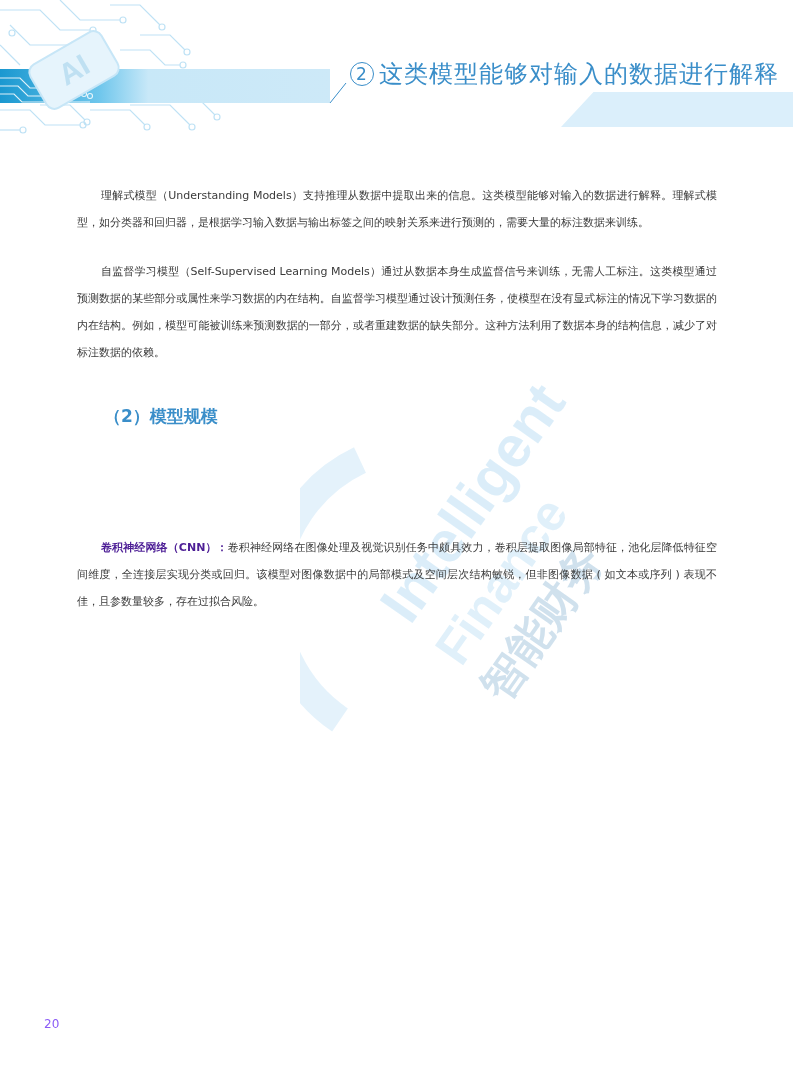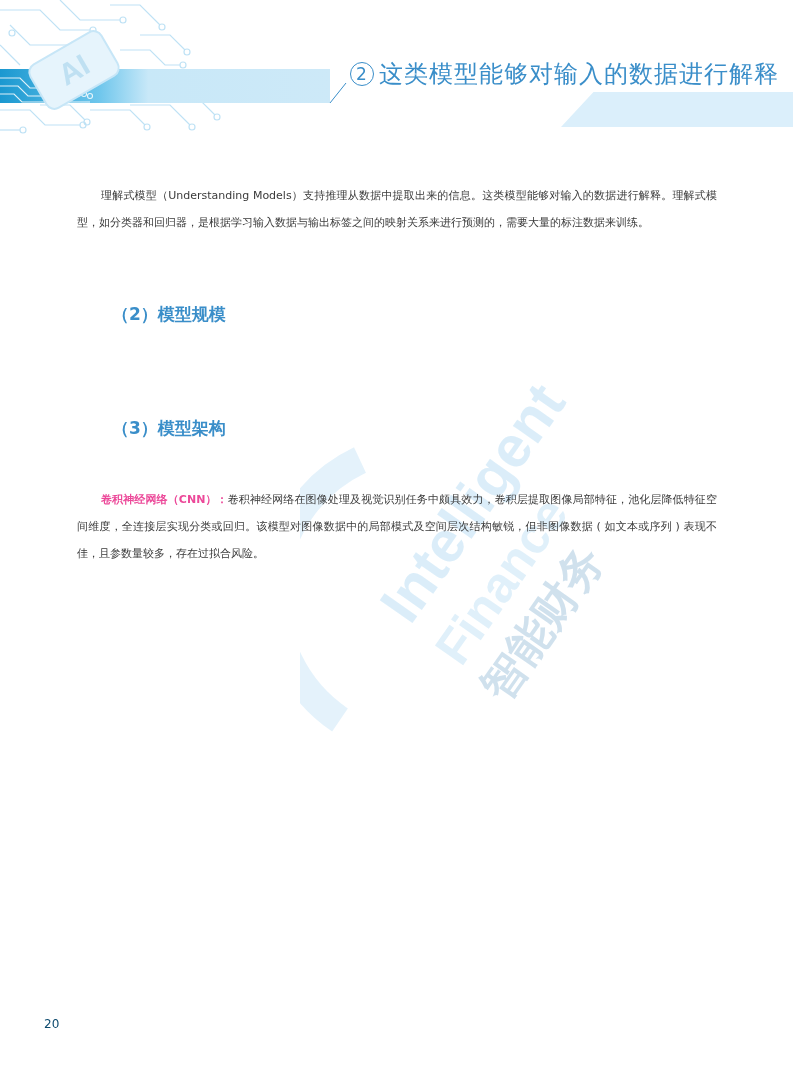--- a/index.html
+++ b/index.html
@@ -20,24 +20,24 @@
                 border: 1.5px solid #3a8ec9; border-radius: 50%; font-size: 17px; margin-right: 5px; }
 
   
   .watermark { position: absolute; left: 300px; top: 340px; width: 320px; height: 400px; pointer-events: none; }
 
   
   .content { position: absolute; left: 76px; top: 181px; width: 642px; }
   p { margin: 1px; font-size: 11px; line-height: 27px; text-align: justify; text-indent: 24px; color: #3a3a3a; }
   .gap { height: 20px; }
   .gap-s { height: 14px; }
-  h2 { margin: 8px; font-size: 17px; font-weight: bold; color: #3a8ec9; line-height: 30px; padding-left: 28px; }
-  .term { font-weight: bold; color: #ec4899; }
+  h2 { margin: 0; font-size: 17px; font-weight: bold; color: #3a8ec9; line-height: 30px; padding-left: 28px; }
+  .term { font-weight: bold; color: #4c1d95; }
 
-  .page-num { position: absolute; left: 44px; top: 1017px; font-size: 12px; color: #0c4a6e; }
+  .page-num { position: absolute; left: 44px; top: 1017px; font-size: 12px; color: #8b5cf6; }
 </style>
 </head>
 <body>
 
 <div class="header">
   <svg class="circuit" width="330" height="140" viewBox="0 0 330 140">
     <g stroke="#bfe2f5" stroke-width="1.2" fill="none">
       <path d="M0 10 L40 10 L60 30 L90 30"></path>
         <circle cx="93" cy="30" r="3"></circle>
       <path d="M10 25 L30 45 L70 45"></path>
@@ -98,29 +98,29 @@
     <path d="M40 380 A150 150 0 0 1 60 120" stroke="#cfe8f8" stroke-width="28" fill="none"></path>
     <text x="60" y="250" transform="rotate(-55 120 220)" font-size="58" fill="#bfe0f5" font-family="Liberation Sans, sans-serif" font-weight="bold">Intelligent</text>
     <text x="105" y="300" transform="rotate(-55 160 260)" font-size="50" fill="#c7e4f6" font-family="Liberation Sans, sans-serif" font-weight="bold">Finance</text>
     <text x="150" y="340" transform="rotate(-55 200 300)" font-size="44" fill="#aac9e0" font-family="DejaVu Sans, sans-serif" font-weight="bold">智能财务</text>
   </g>
 </svg>
 
 <div class="content">
   <p>理解式模型（Understanding Models）支持推理从数据中提取出来的信息。这类模型能够对输入的数据进行解释。理解式模型，如分类器和回归器，是根据学习输入数据与输出标签之间的映射关系来进行预测的，需要大量的标注数据来训练。</p>
   <div class="gap"></div>
+  <p>自监督学习模型（Self-Supervised Learning Models）通过从数据本身生成监督信号来训练，无需人工标注。这类模型通过预测数据的某些部分或属性来学习数据的内在结构。自监督学习模型通过设计预测任务，使模型在没有显式标注的情况下学习数据的内在结构。例如，模型可能被训练来预测数据的一部分，或者重建数据的缺失部分。这种方法利用了数据本身的结构信息，减少了对标注数据的依赖。</p>
   <div class="gap"></div>
   <div class="gap-s"></div>
 
   <h2>（2）模型规模</h2>
   <div class="gap-s"></div>
   <div class="gap"></div>
   <div class="gap"></div>
   <div class="gap-s"></div>
 
-  <h2>（3）模型架构</h2>
   <div class="gap-s"></div>
   <div class="gap"></div>
   <p><span class="term">卷积神经网络（CNN）：</span><span>卷积神经网络在图像处理及视觉识别任务中颇具效力，卷积层提取图像局部特征，池化层降低特征空间维度，全连接层实现分类或回归。该模型对图像数据中的局部模式及空间层次结构敏锐，但非图像数据 ( 如文本或序列 ) 表现不佳，且参数量较多，存在过拟合风险。</span></p>
 
 </div>
 
 <div class="page-num">20</div>
 
 </body></html>

